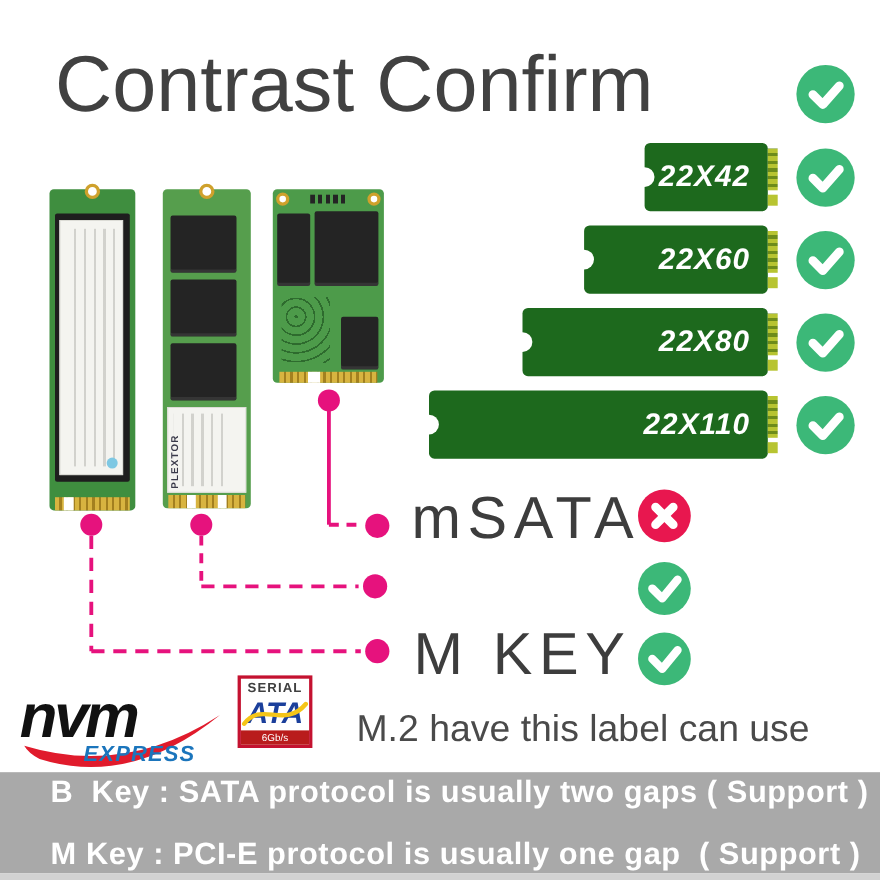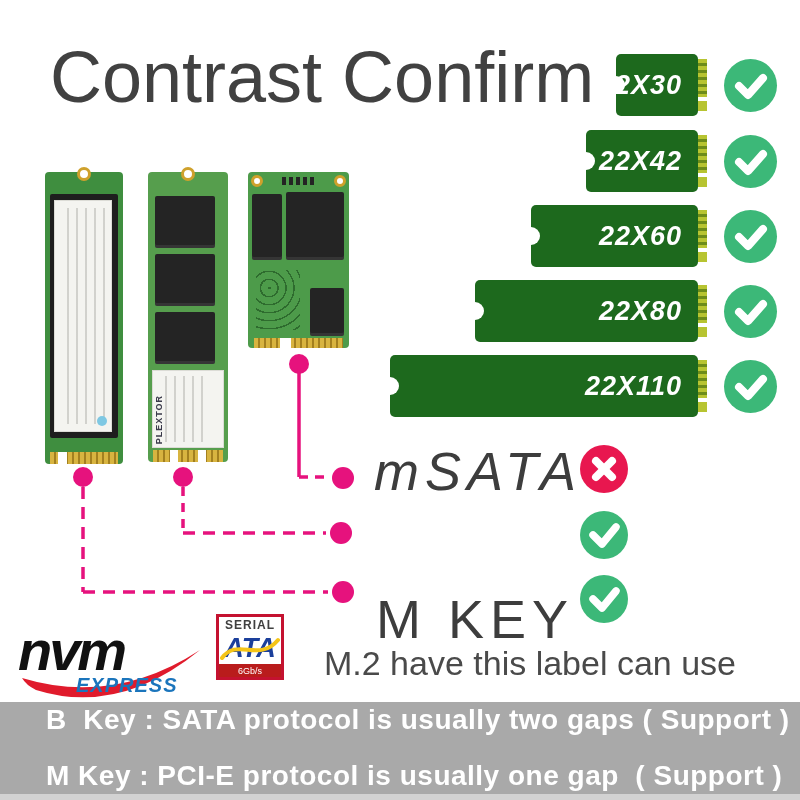--- a/index.html
+++ b/index.html
@@ -72,26 +72,20 @@
 
   .overlay{position:absolute;left:0;top:0;pointer-events:none;}
 </style>
 </head>
 <body>
 
 <div id="canvas">
 
   <div class="page-title">Contrast Confirm</div>
 
-  <div class="bar" style="left:616px;top:54px;width:82px;">
-    <div class="notch"></div>
-    <div class="pins"></div>
-    <div class="pintab"></div>
-    <div class="bar-label">22X30</div>
-  </div>
   <div class="bar" style="left:586px;top:130px;width:112px;">
     <div class="notch"></div>
     <div class="pins"></div>
     <div class="pintab"></div>
     <div class="bar-label">22X42</div>
   </div>
   <div class="bar" style="left:531px;top:205px;width:167px;">
     <div class="notch"></div>
     <div class="pins"></div>
     <div class="pintab"></div>
@@ -186,22 +180,22 @@
       <line x1="183" y1="533" x2="326" y2="533" stroke-dasharray="12 8"></line>
       <circle cx="341" cy="533" r="11" stroke="none"></circle>
 
       <circle cx="83" cy="477" r="10" stroke="none"></circle>
       <line x1="83" y1="487" x2="83" y2="592" stroke-dasharray="12 8"></line>
       <line x1="83" y1="592" x2="328" y2="592" stroke-dasharray="12 8"></line>
       <circle cx="343" cy="592" r="11" stroke="none"></circle>
     </g>
   </svg>
 
-  <div class="key-label" style="left:374px;top:444px;font-style:italic;">mSATA</div>
-  <div class="key-label" style="left:376px;top:592px;">M KEY</div>
+  <div class="key-label" style="left:374px;top:444px;">mSATA</div>
+  <div class="key-label" style="left:376px;top:568px;">M KEY</div>
 
   <div class="badge red" style="left:580px;top:445px;width:48px;height:48px;">
     <svg width="48" height="48" viewBox="0 0 48 48">
         <g stroke="#fff" stroke-width="8" stroke-linecap="round">
           <line x1="16" y1="16" x2="32" y2="32"></line>
           <line x1="32" y1="16" x2="16" y2="32"></line>
         </g>
       </svg>
   </div>
   <div class="badge green" style="left:580px;top:511px;width:48px;height:48px;">

